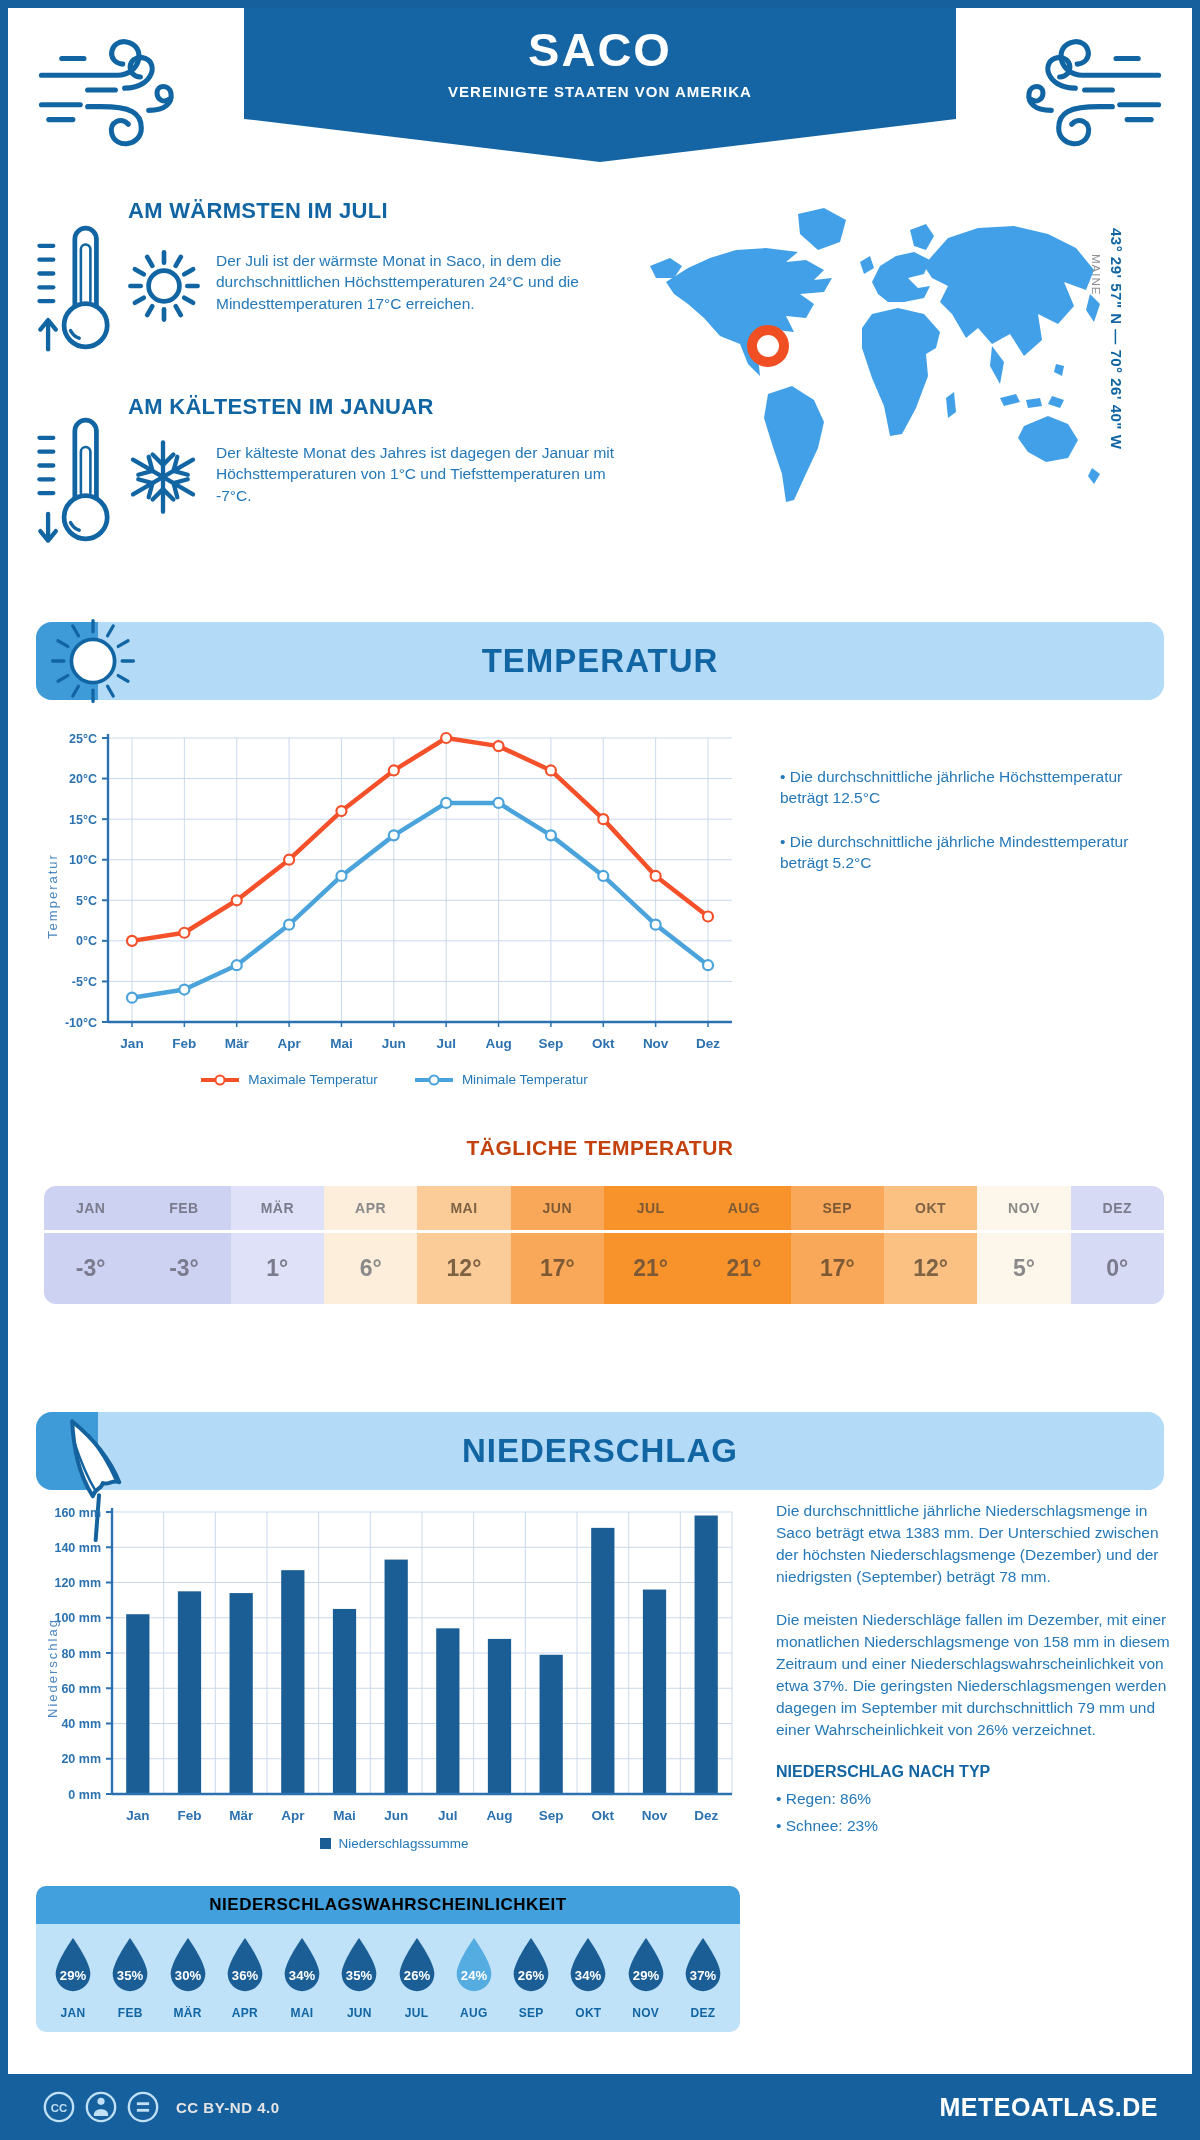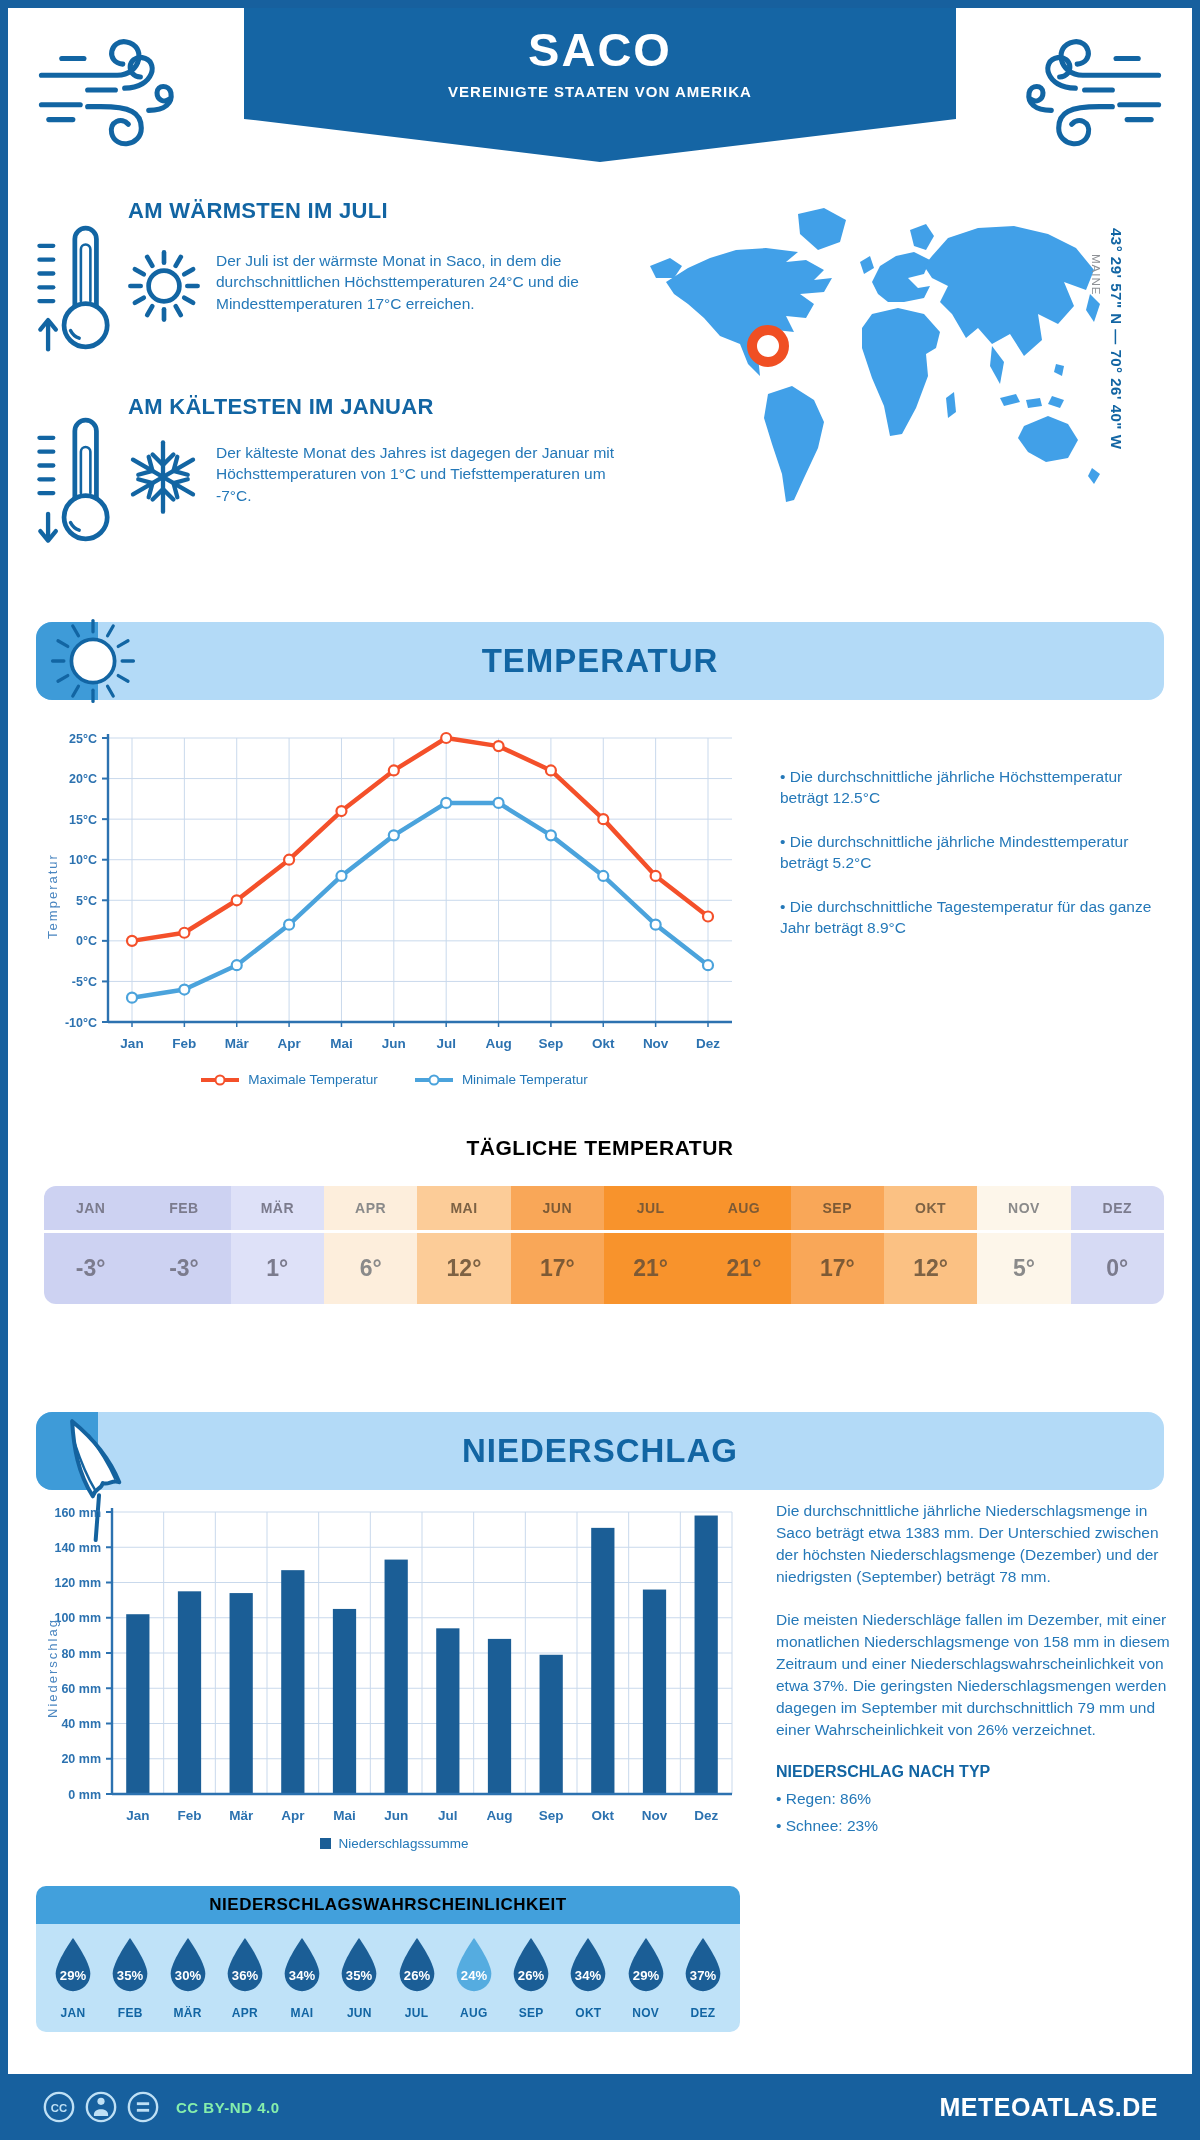--- a/index.html
+++ b/index.html
@@ -35,21 +35,21 @@
   .tick{fill:#2c72b0;font:700 12.5px "Liberation Sans",sans-serif;}
   .xlab{fill:#2c72b0;font:700 13.5px "Liberation Sans",sans-serif;}
   .legend-row{position:absolute;left:36px;width:700px;display:flex;justify-content:center;gap:36px;}
   .legend-item{display:flex;align-items:center;gap:8px;font-size:13.5px;color:#2478B8;}
   
   .col-head{font-size:19px;font-weight:800;color:#1265A3;line-height:1.25;}
   .bullet{font-size:15.5px;line-height:1.38;color:#2478B8;margin-top:22px;}
   .para{font-size:15.5px;line-height:1.43;color:#2478B8;margin:0 0 20px 0;}
   
   .center-head{position:absolute;left:0;right:0;text-align:center;font-size:21px;font-weight:800;
-               color:#000000;letter-spacing:.5px;}
+               color:#c2410c;letter-spacing:.5px;}
   .mtable{position:absolute;left:36px;top:1178px;width:1120px;display:flex;}
   .mcell{flex:1;text-align:center;}
   .mcell:first-child .mname{border-radius:12px 0 0 0;}
   .mcell:first-child .mval{border-radius:0 0 0 12px;}
   .mcell:last-child .mname{border-radius:0 12px 0 0;}
   .mcell:last-child .mval{border-radius:0 0 12px 0;}
   .mname{height:44px;line-height:44px;font-size:14px;font-weight:700;letter-spacing:.5px;border-bottom:3px solid #fff;}
   .mval{height:71px;line-height:71px;font-size:23px;font-weight:700;}
   
   .bar-legend{position:absolute;left:36px;top:1828px;width:700px;display:flex;justify-content:center;
@@ -61,21 +61,21 @@
              color:#000000;font-size:17px;font-weight:800;text-align:center;letter-spacing:.5px;}
   .prob-body{background:#BFE2F8;border-radius:0 0 10px 10px;padding:12px 12px 12px;}
   .drops{display:flex;justify-content:space-between;}
   .drop{width:50px;text-align:center;}
   .droptext{fill:#fff;font:700 25px "Liberation Sans",sans-serif;}
   .droplabel{font-size:12px;font-weight:700;color:#1265A3;margin-top:4px;letter-spacing:.3px;}
   
   .footer{position:absolute;left:-8px;bottom:-8px;width:1200px;height:66px;background:#17609E;
           display:flex;align-items:center;justify-content:space-between;padding:0 42px;box-sizing:border-box;}
   .cc-group{display:flex;align-items:center;gap:8px;}
-  .cc-label{font-size:15px;font-weight:700;color:#86efac;letter-spacing:.5px;margin-left:8px;}
+  .cc-label{font-size:15px;font-weight:700;color:#e5e5e5;letter-spacing:.5px;margin-left:8px;}
   .site{font-size:25px;font-weight:800;color:#fff;letter-spacing:.5px;}
   .icon-stroke{stroke:#1265A3;fill:none;stroke-linecap:round;stroke-linejoin:round;}
 </style>
 </head>
 <body>
 
 <div class="page">
 
   <svg class="wind wind-l" viewBox="0 0 160 140">
     <g class="icon-stroke" stroke-width="5.5">
@@ -317,21 +317,20 @@
         <circle cx="506.90909090909093" cy="109.37142857142857" r="5" fill="#fff" stroke="#4BA3DC" stroke-width="2.2"></circle>
         <circle cx="559.2727272727273" cy="149.94285714285715" r="5" fill="#fff" stroke="#4BA3DC" stroke-width="2.2"></circle>
         <circle cx="611.6363636363636" cy="198.62857142857143" r="5" fill="#fff" stroke="#4BA3DC" stroke-width="2.2"></circle>
         <circle cx="664" cy="239.20000000000002" r="5" fill="#fff" stroke="#4BA3DC" stroke-width="2.2"></circle>
       </svg></div>
 
   <div class="abs" style="left:772px;top:736px;width:372px;">
     <div id="temp-bullets">
         <div class="bullet">• Die durchschnittliche jährliche Höchsttemperatur beträgt 12.5°C</div>
         <div class="bullet">• Die durchschnittliche jährliche Mindesttemperatur beträgt 5.2°C</div>
-        <div class="bullet">• Die durchschnittliche Tagestemperatur für das ganze Jahr beträgt 8.9°C</div>
       </div>
   </div>
 
   <div class="legend-row" style="top:1064px;" id="temp-legend">
       <div class="legend-item">
         <svg width="40" height="14" viewBox="0 0 40 14">
           <line x1="1" y1="7" x2="39" y2="7" stroke="#F4502A" stroke-width="4"></line>
           <circle cx="20" cy="7" r="4.5" fill="#fff" stroke="#F4502A" stroke-width="2"></circle>
         </svg>
         <span>Maximale Temperatur</span>

